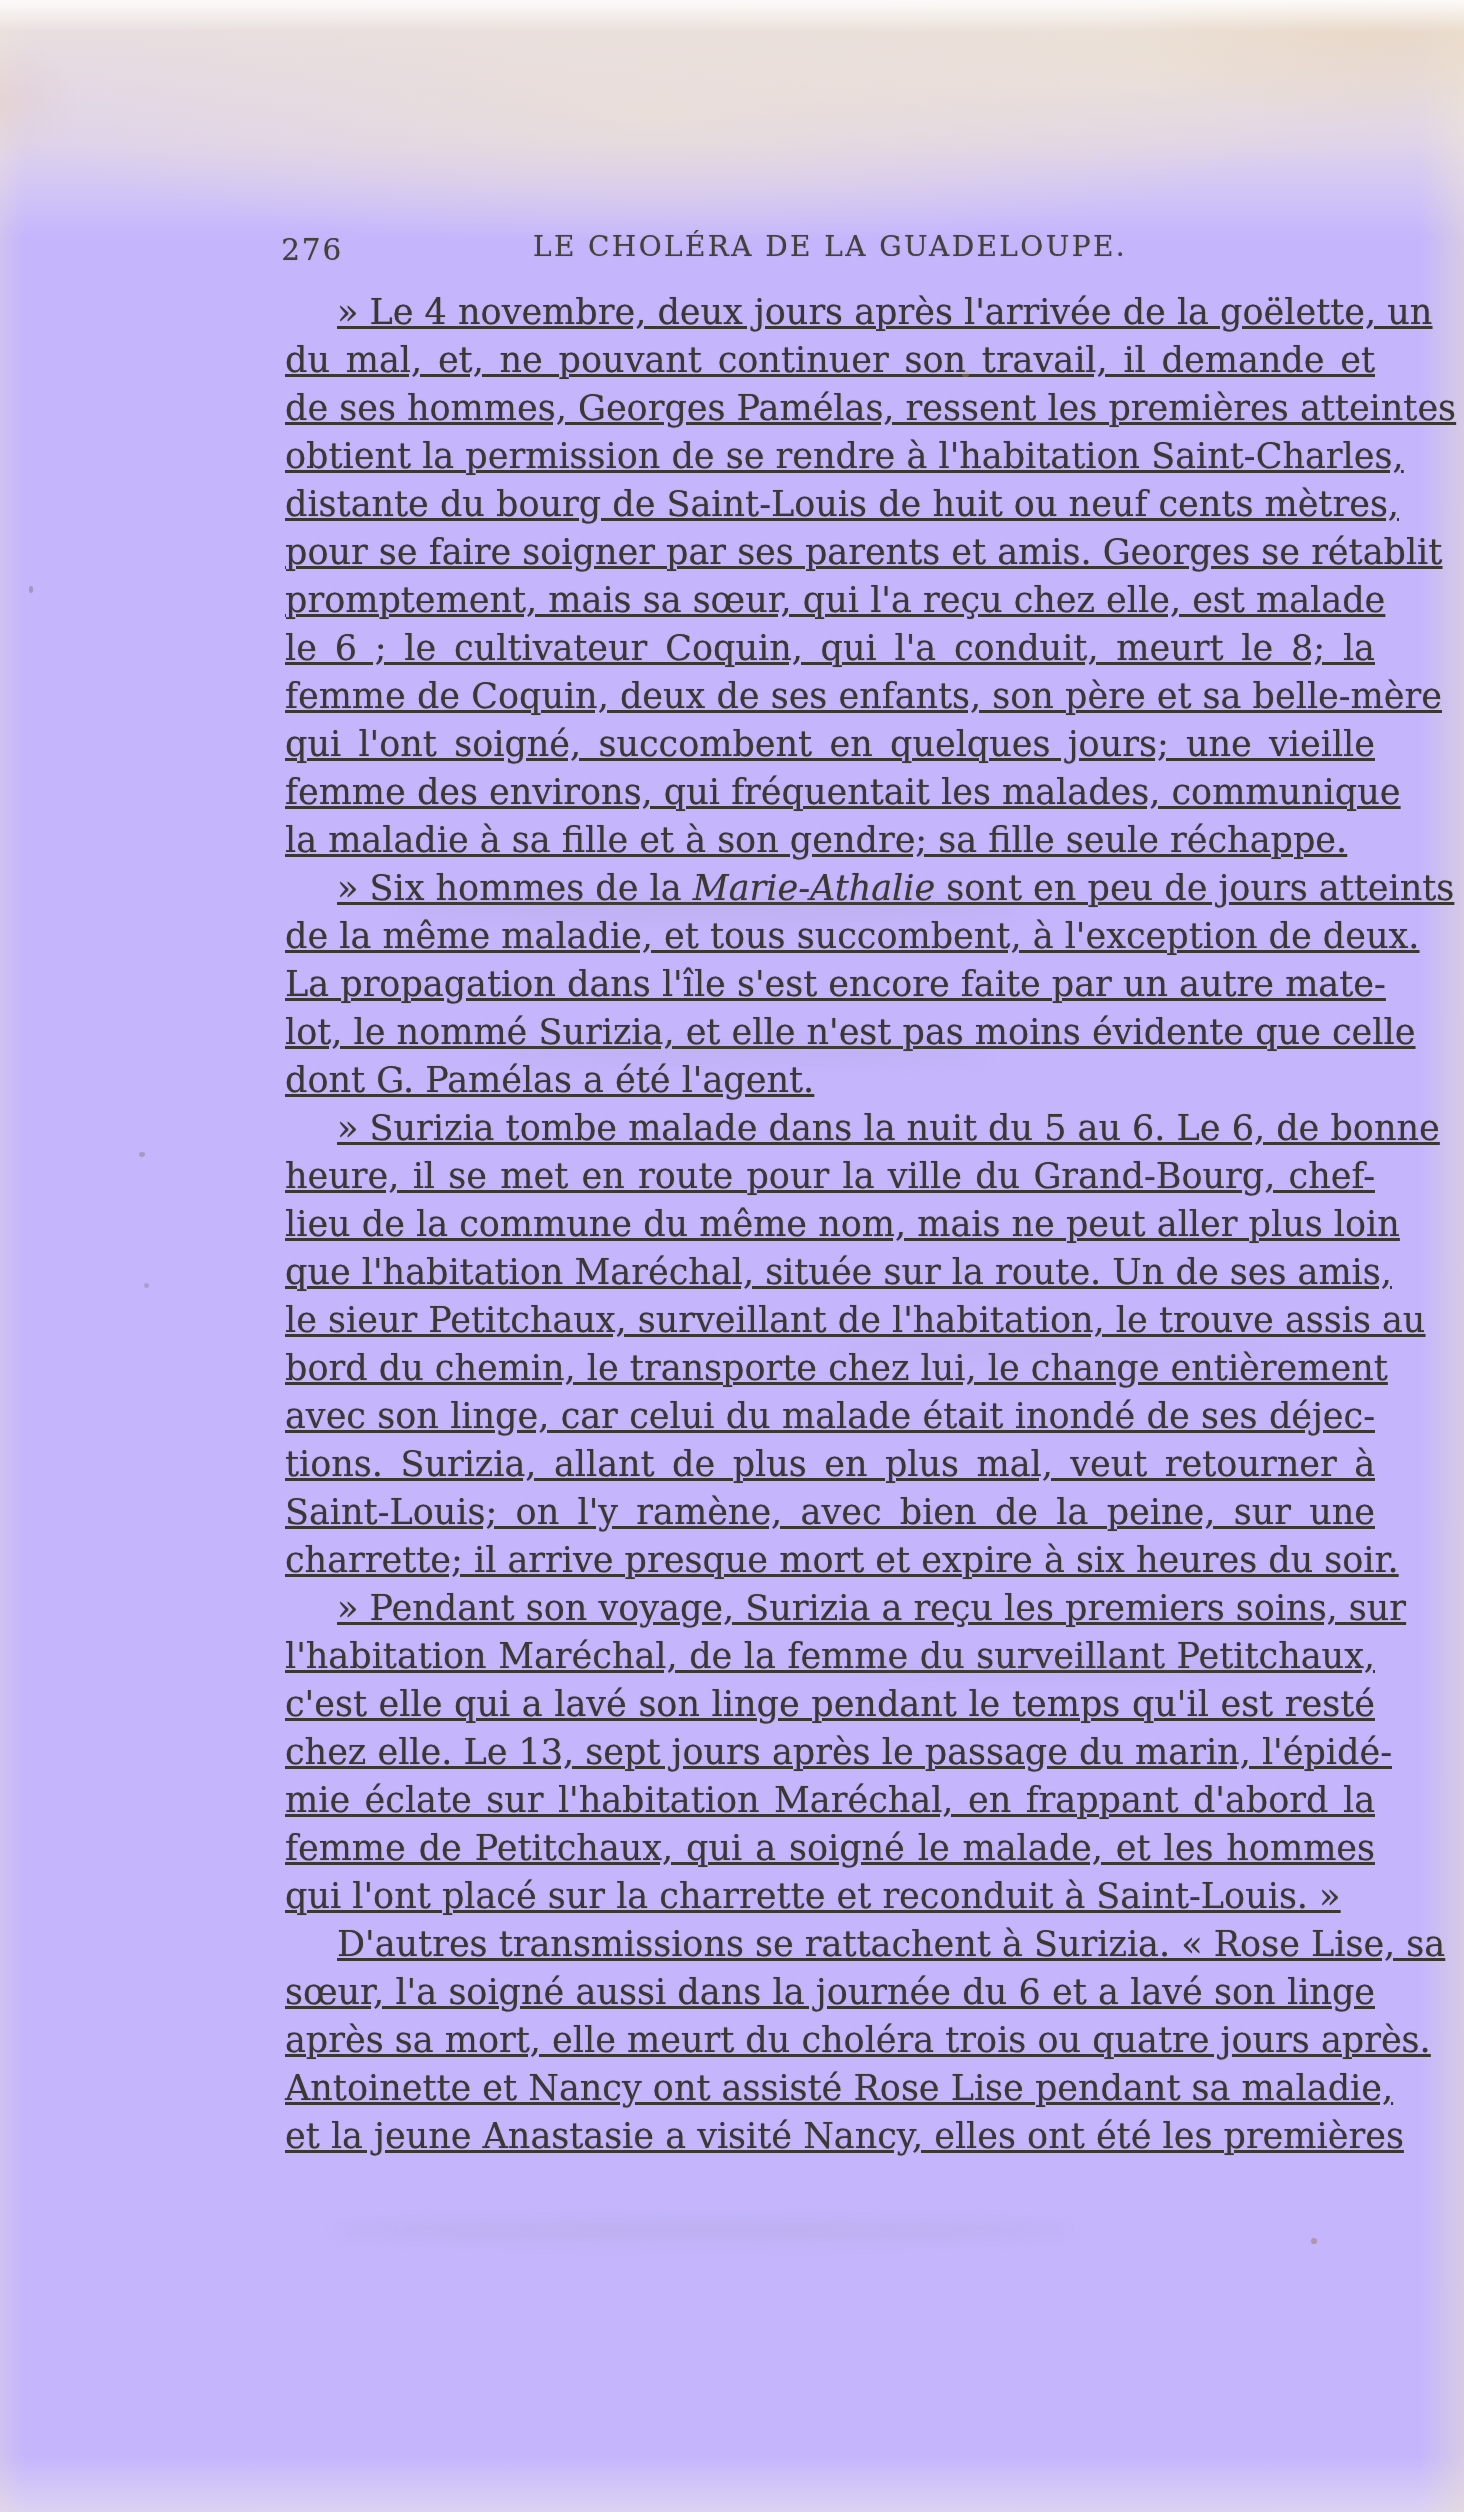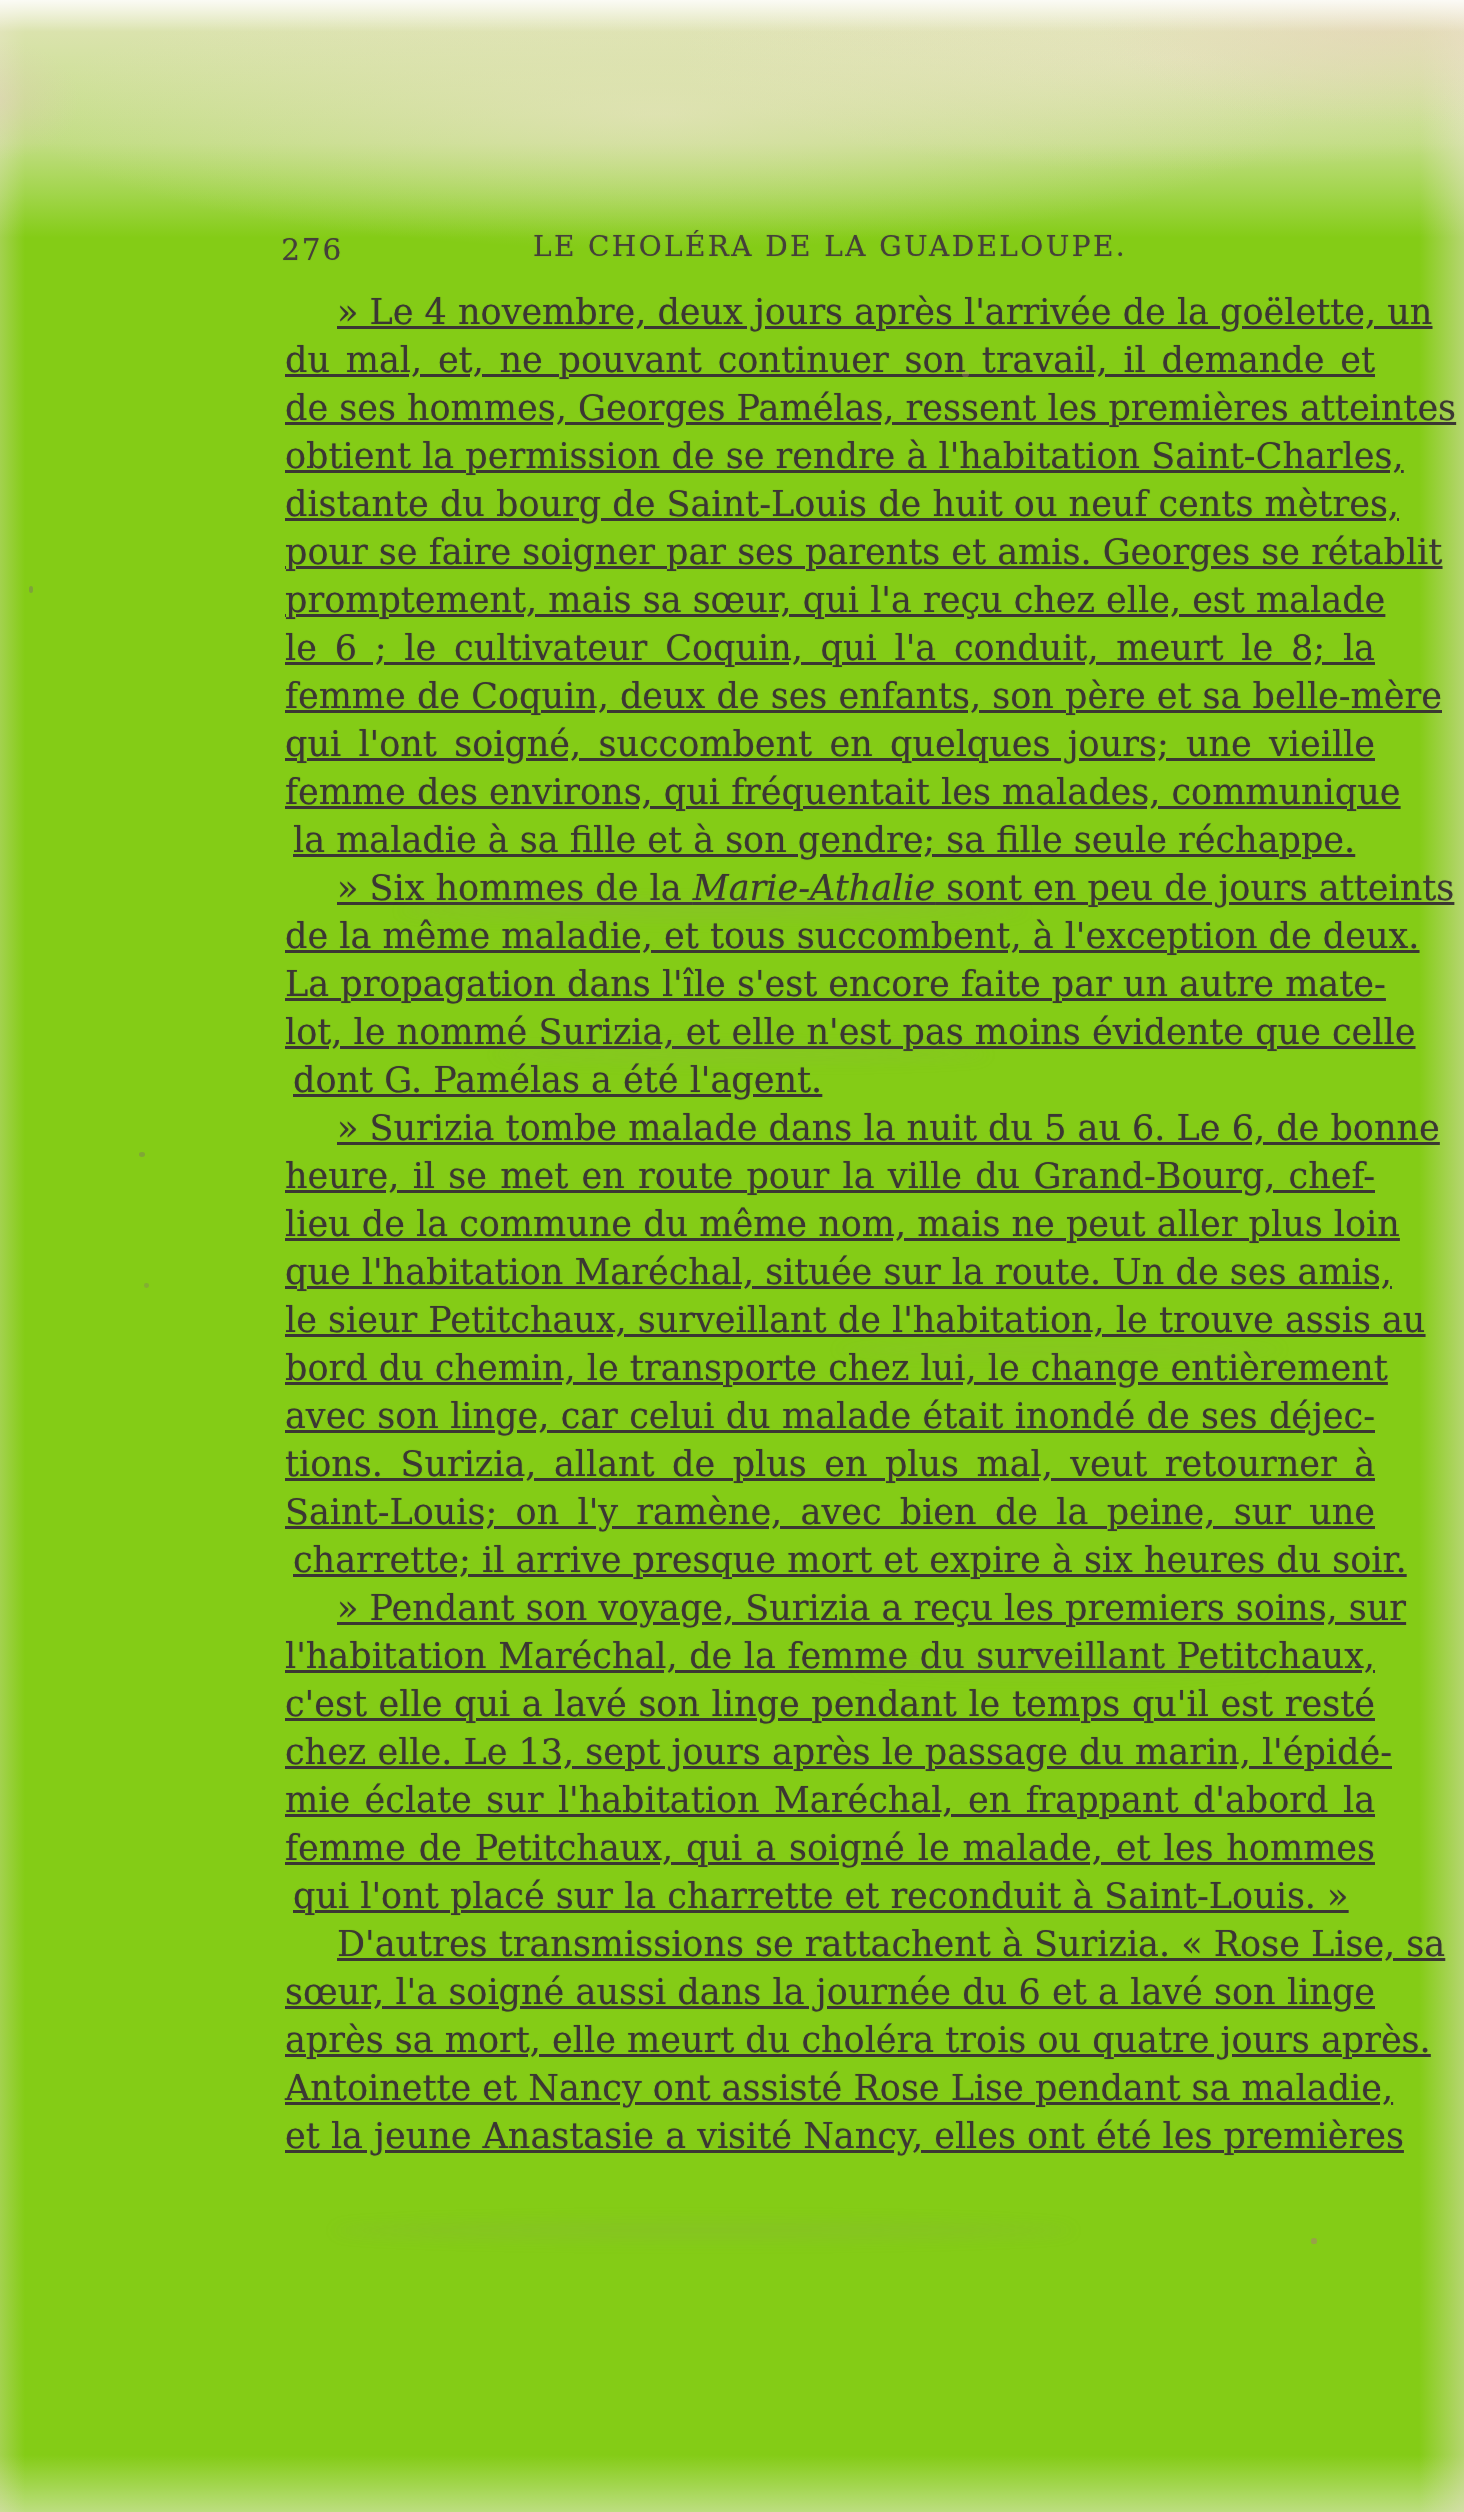--- a/index.html
+++ b/index.html
@@ -5,21 +5,21 @@
   html, body { margin: 0; padding: 0; }
   body {
     width: 1465px; height: 2512px;
     font-family: "DejaVu Serif", "Liberation Serif", serif;
     background: #fbf9f4;
   }
   #page {
     position: relative;
     width: 1465px; height: 2512px;
     overflow: hidden;
-    background-color: #84cc16;
+    background-color: #c4b5fd;
   }
   
   #page::before {
     content: "";
     position: absolute; inset: 0;
     pointer-events: none;
     background:
       linear-gradient(180deg, rgba(255,255,255,0.85) 0px, rgba(255,255,255,0) 32px),
       radial-gradient(399px 143px at 94% 1%, rgba(231,210,186,0.55), rgba(231,210,186,0) 70%),
       radial-gradient(114px 86px at 0% 4%, rgba(228,199,189,0.35), rgba(228,199,189,0) 70%),
@@ -54,21 +54,21 @@
     text-decoration: underline;
   }
   .paragraph { margin: 0; }
   .line {
     height: 48px; line-height: 48px;
     text-align: justify;
     text-align-last: justify;
     white-space: nowrap;
   }
   .line.first { padding-left: 52px; }
-  .line.last { text-align-last: left; margin-left: 8px; }
+  .line.last { text-align-last: left; }
   .line i { font-style: italic; margin-top: 18px; }
   
   .speck {
     position: absolute; border-radius: 50%;
     pointer-events: none;
   }
   #speck1 { left: 28.5px;  top: 586px;  width: 4.8px; height: 6.7px; background: rgba(122,112,102,0.45); }
   #speck2 { left: 139px; top: 1152px; width: 5.7px; height: 4.8px; background: rgba(122,112,102,0.4); }
   #speck3 { left: 144px; top: 1283px; width: 4.8px; height: 4.8px; background: rgba(130,118,106,0.35); }
   #speck4 { left: 1311px; top: 2238px; width: 5.7px; height: 5.7px; background: rgba(165,131,106,0.6); }

